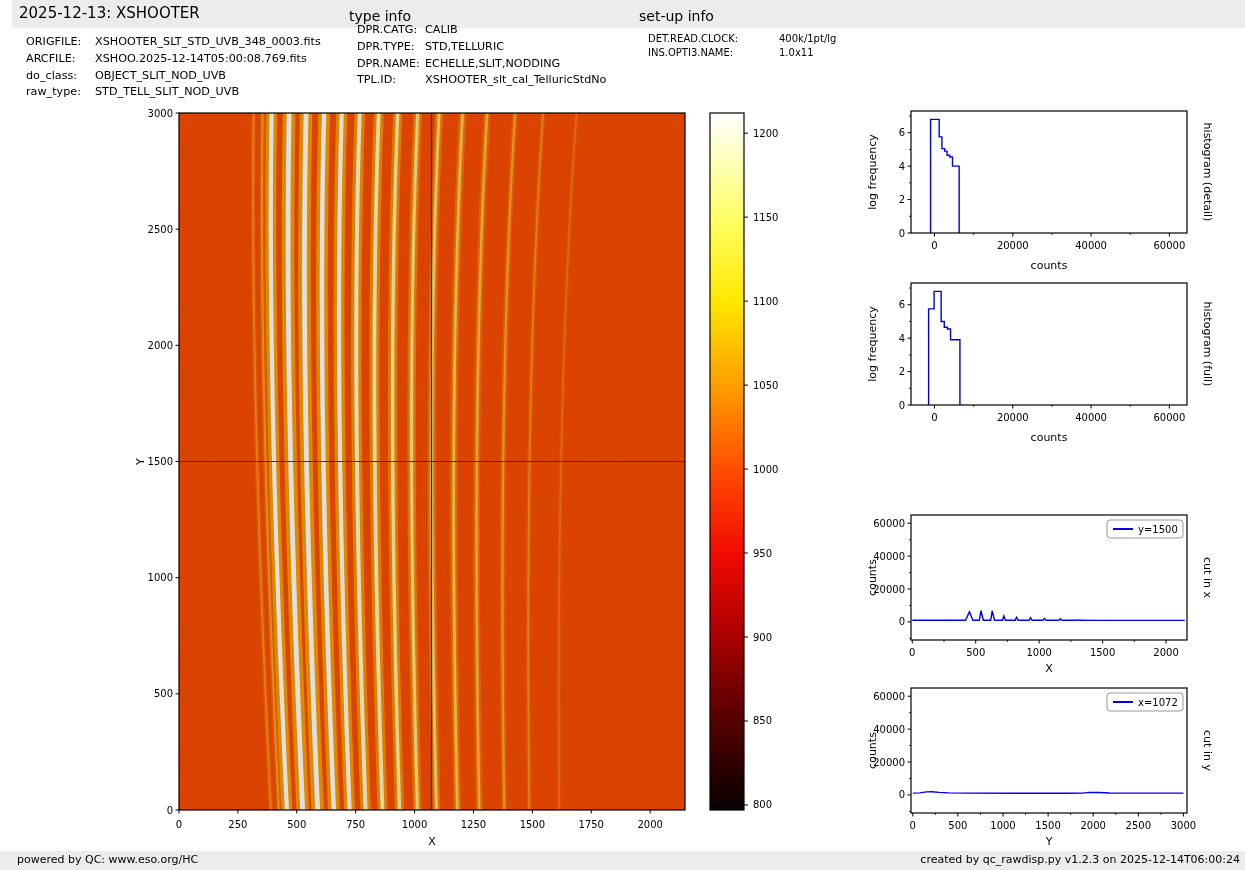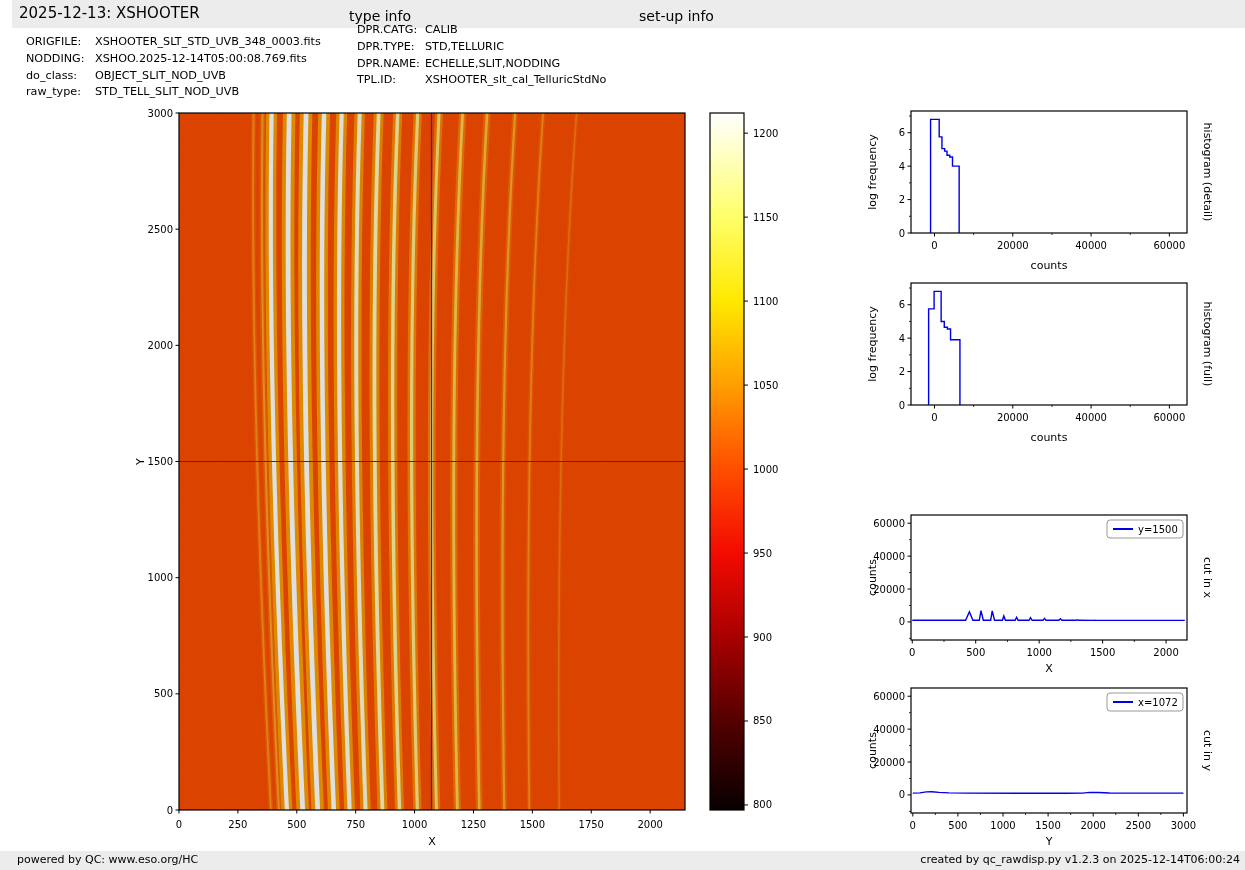--- a/index.html
+++ b/index.html
@@ -29,29 +29,33 @@
 
 <div class="page">
   <div class="topbar">
     <span class="title">2025-12-13: XSHOOTER</span>
     <span class="sec type">type info</span>
     <span class="sec setup">set-up info</span>
   </div>
 
   <div id="meta-left" class="metacol">
       <div class="mrow"><span class="mlab">ORIGFILE:</span><span>XSHOOTER_SLT_STD_UVB_348_0003.fits</span></div>
-      <div class="mrow"><span class="mlab">NODDING:</span><span>XSHOO.2025-12-14T05:00:08.769.fits</span></div>
+      <div class="mrow"><span class="mlab">ARCFILE:</span><span>XSHOO.2025-12-14T05:00:08.769.fits</span></div>
       <div class="mrow"><span class="mlab">do_class:</span><span>OBJECT_SLIT_NOD_UVB</span></div>
       <div class="mrow"><span class="mlab">raw_type:</span><span>STD_TELL_SLIT_NOD_UVB</span></div>
     </div>
   <div id="meta-type" class="metacol">
       <div class="mrow"><span class="mlab">DPR.CATG:</span><span>CALIB</span></div>
       <div class="mrow"><span class="mlab">DPR.TYPE:</span><span>STD,TELLURIC</span></div>
       <div class="mrow"><span class="mlab">DPR.NAME:</span><span>ECHELLE,SLIT,NODDING</span></div>
       <div class="mrow"><span class="mlab">TPL.ID:</span><span>XSHOOTER_slt_cal_TelluricStdNo</span></div>
+    </div>
+  <div id="meta-setup" class="metacol">
+      <div class="mrow"><span class="mlab">DET.READ.CLOCK:</span><span>400k/1pt/lg</span></div>
+      <div class="mrow"><span class="mlab">INS.OPTI3.NAME:</span><span>1.0x11</span></div>
     </div>
 
   <svg id="plots" width="1245" height="870">
       <defs>
         <clipPath id="clip-main">
           <rect x="179" y="113" width="506" height="697"></rect>
         </clipPath>
         <filter id="imgnoise" x="0%" y="0%" width="100%" height="100%">
           <feTurbulence type="fractalNoise" baseFrequency="0.8" numOctaves="2" stitchTiles="stitch" result="n"></feTurbulence>
           <feColorMatrix in="n" type="matrix" values="0 0 0 0 0  0 0 0 0 0  0 0 0 0 0  0.8 0.8 0.8 0 0"></feColorMatrix>

